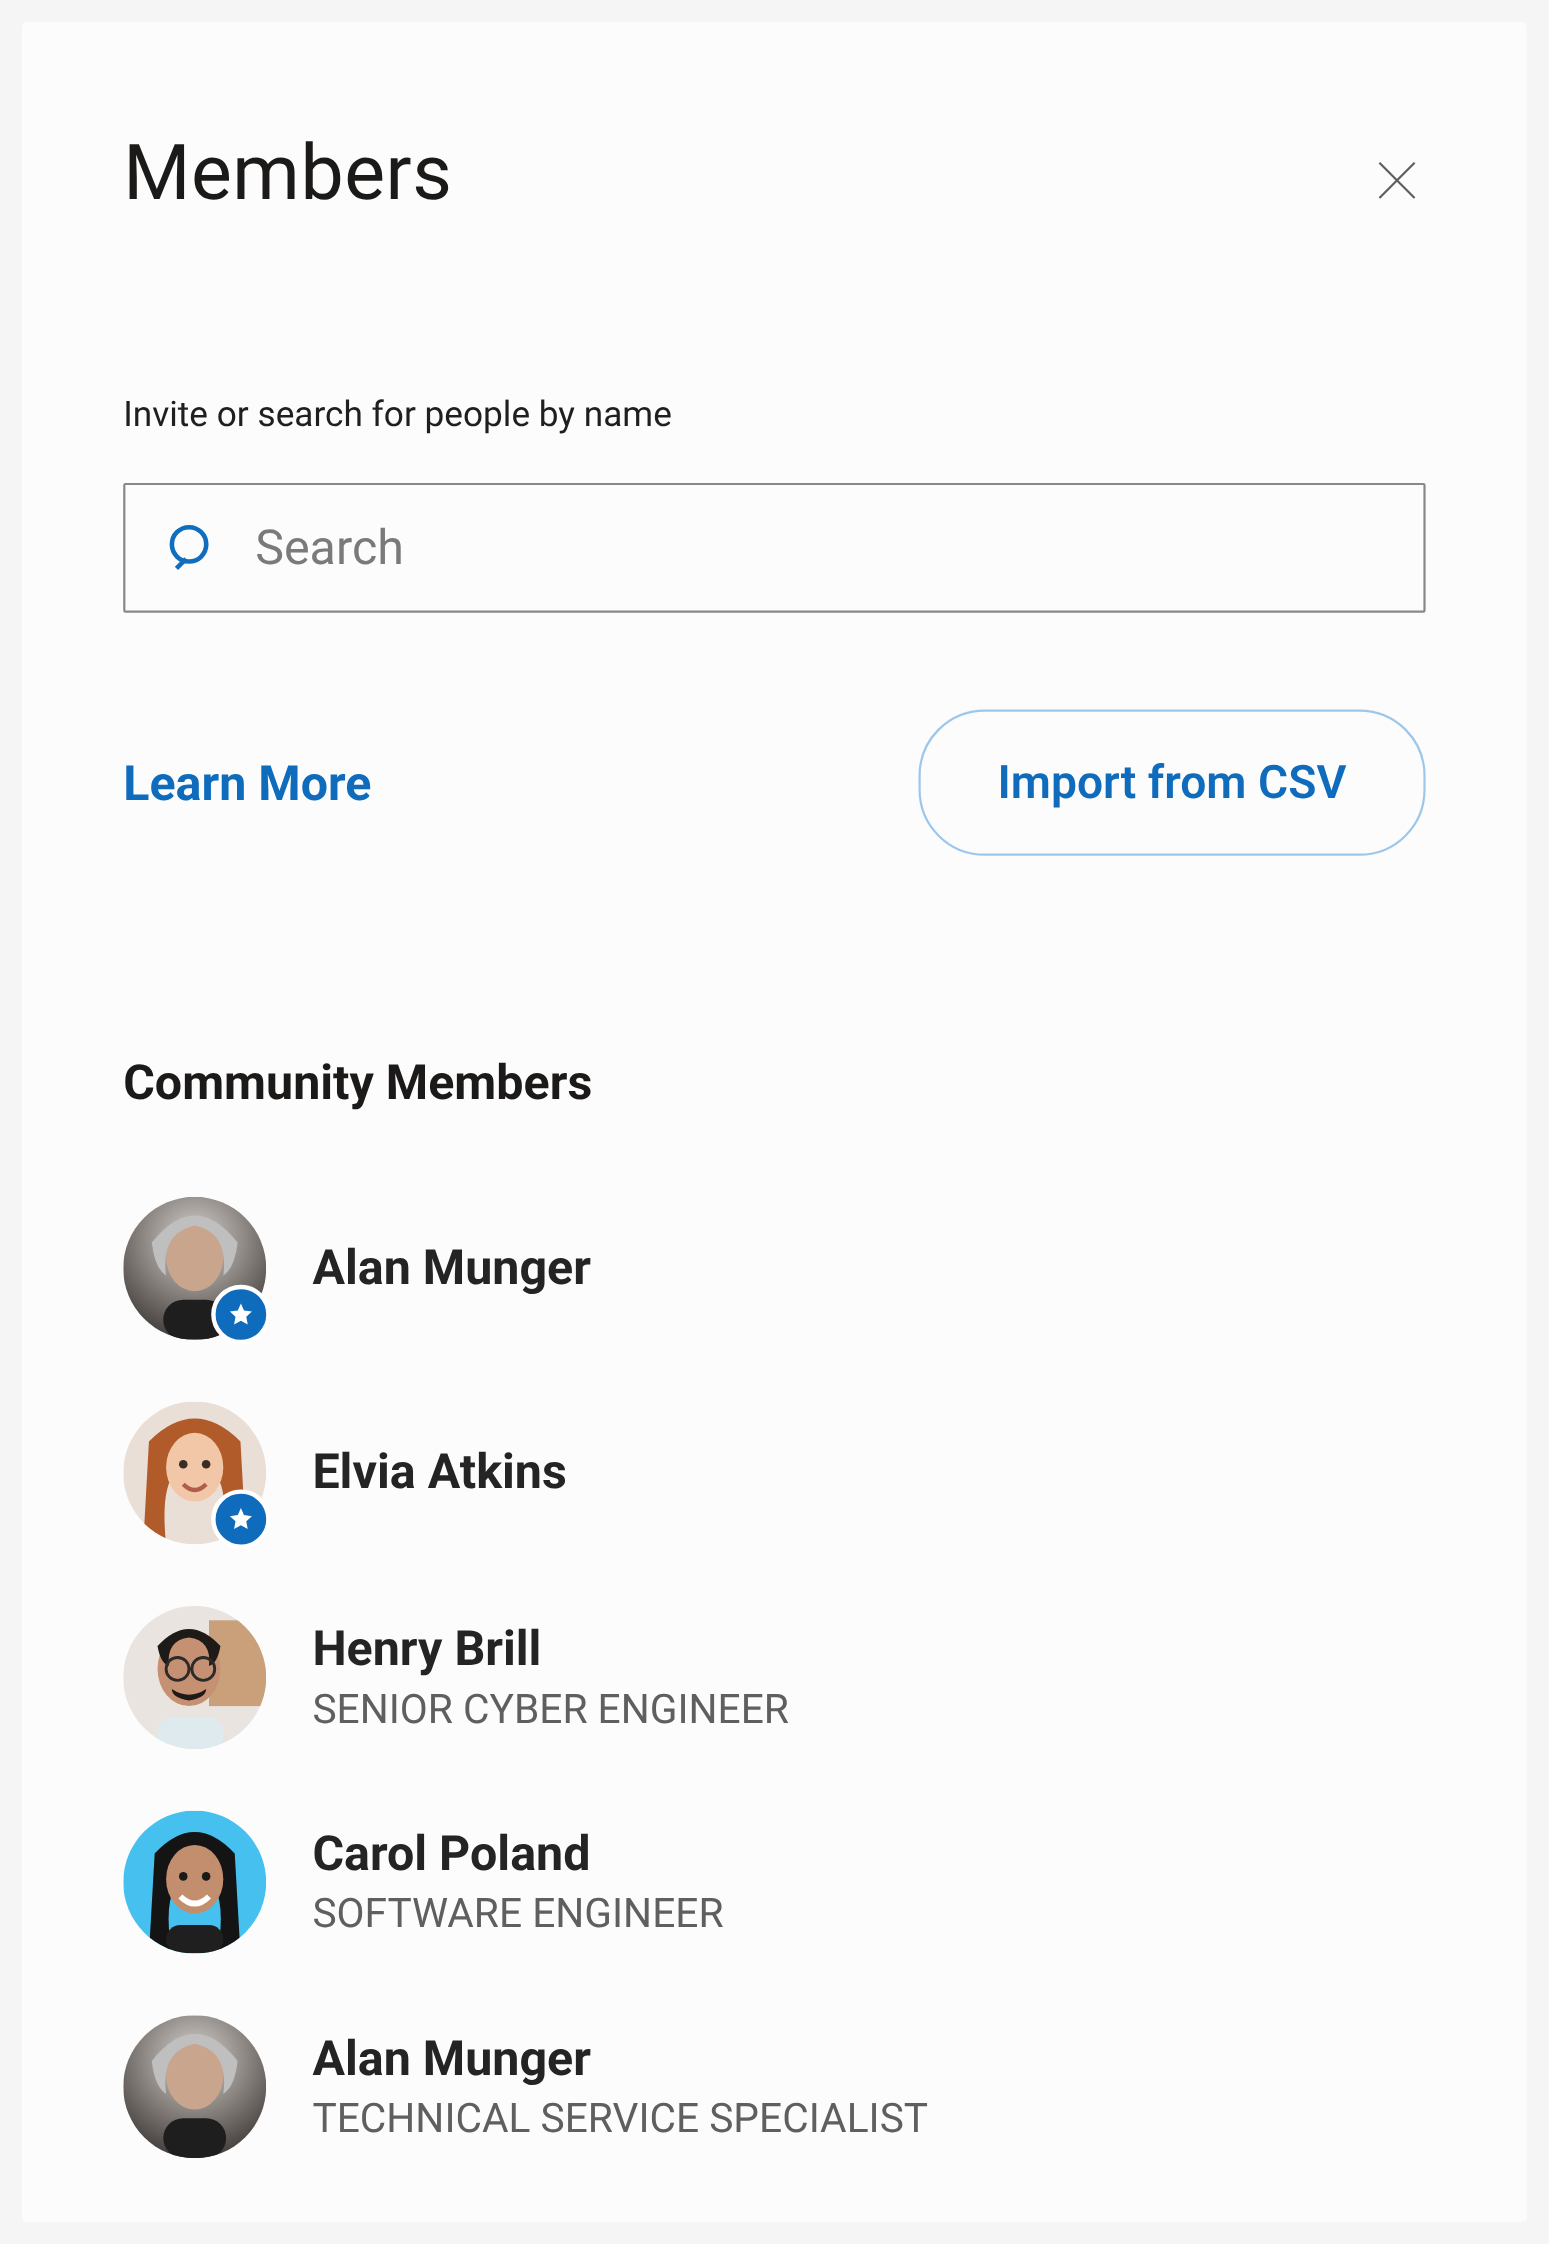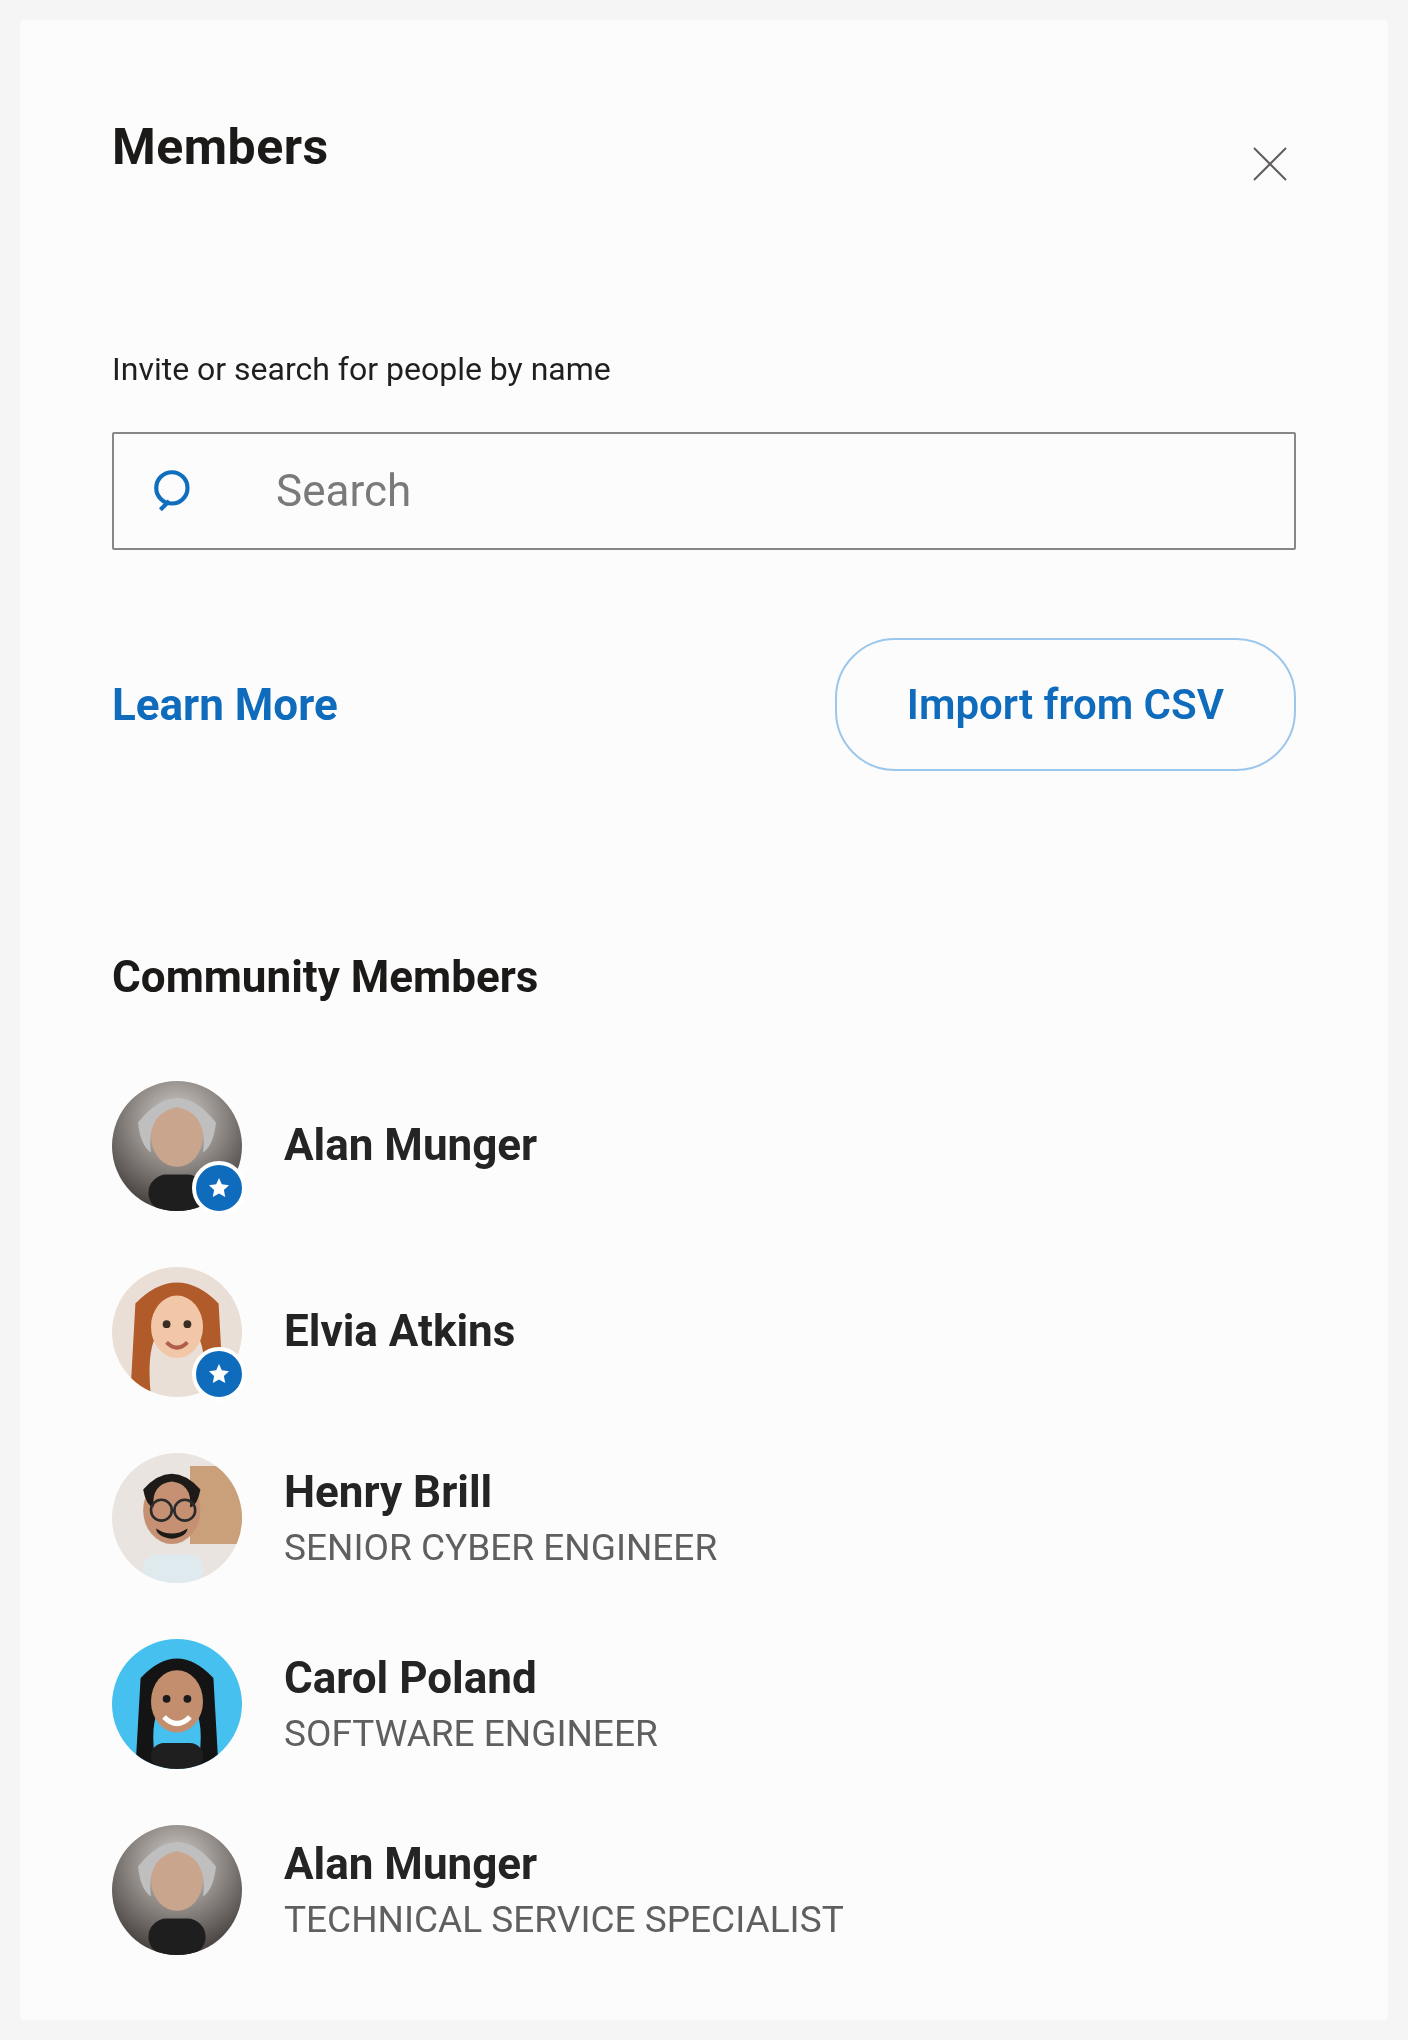--- a/index.html
+++ b/index.html
@@ -31,22 +31,22 @@
     box-sizing: border-box;
     padding: 100px 92px 0 92px;
     border-radius: 4px;
   }
   .header-row {
     display: flex;
     justify-content: space-between;
     align-items: flex-start;
   }
   .title {
-    font-size: 50px;
-    font-weight: 700;
+    font-size: 70px;
+    font-weight: 400;
     letter-spacing: 0.5px;
     margin: 0;
     line-height: 1.1;
   }
   .close-btn {
     margin-top: 18px;
     width: 52px;
     height: 52px;
     color: #605e5c;
     cursor: pointer;
@@ -64,21 +64,20 @@
   .search-box {
     margin-top: 44px;
     width: 100%;
     box-sizing: border-box;
     display: flex;
     align-items: center;
     border: 2px solid var(--border);
     height: 118px;
     padding: 0 36px;
     border-radius: 2px;
-    gap: 44px;
   }
   .search-box .sicon {
     color: var(--accent-strong);
     margin-right: 30px;
     display: flex;
     align-items: center;
   }
   .search-input {
     border: none;
     outline: none;

